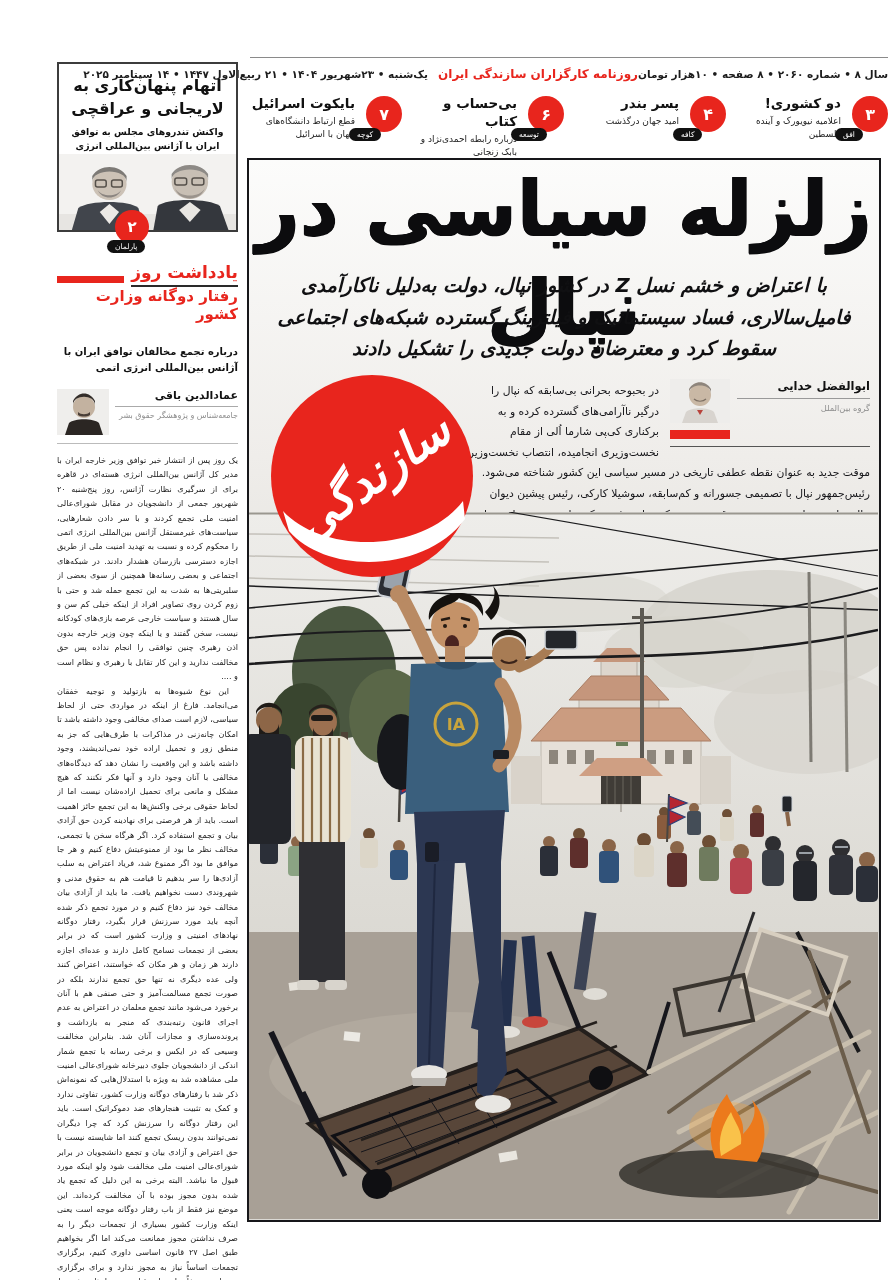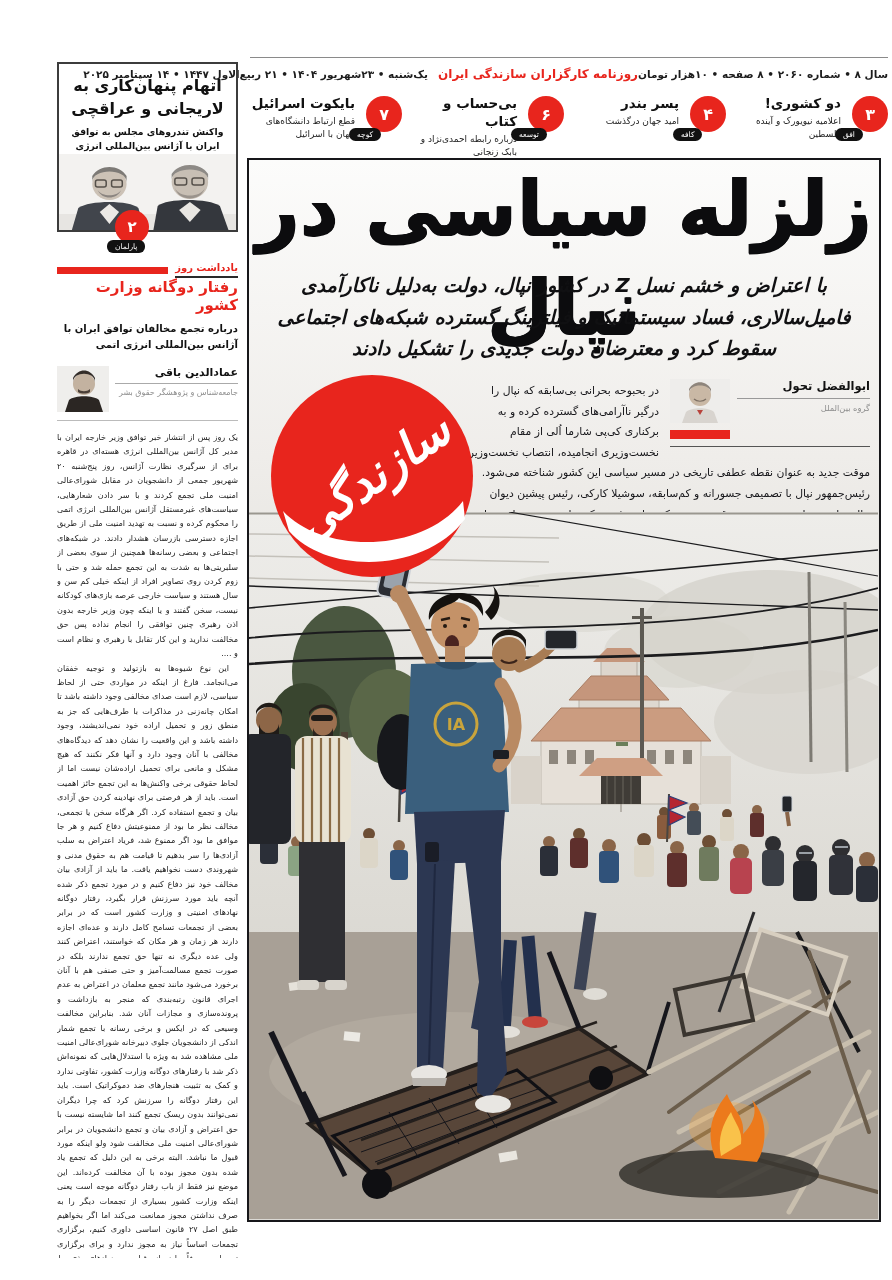--- a/index.html
+++ b/index.html
@@ -36,26 +36,26 @@
   .idx-title { font-size:13.5px; font-weight:bold; line-height:1.35; }
   .idx-sub { font-size:9px; color:#222; margin-top:3px; line-height:1.4; }
   
   .sidebar { position:absolute; left:57px; top:62px; width:181px; }
   .top-story { border:2px solid #3c3c3c; height:170px; position:relative; padding:10px 6px 0; }
   .ts-title { font-size:16px; font-weight:bold; text-align:center; line-height:1.45; }
   .ts-sub { font-size:9.3px; font-weight:bold; text-align:center; line-height:1.5; margin-top:5px; }
   .duo-photo { position:absolute; bottom:0; left:0; width:100%; height:76px; }
   .badge2 { position:absolute; bottom:-14px; left:56px; width:34px; height:34px; z-index:3; }
   .badge2 .num { width:34px; height:34px; font-size:15px; }
-  .badge2 .tab { left:-8px; bottom:-9px;border-radius:6px; }
+  .badge2 .tab { left:-8px; bottom:-9px; }
   .note-label-row { margin-top:30px; display:flex; direction:rtl; align-items:flex-end; gap:7px; }
-  .note-label { color:#e8251d; font-weight:bold; font-size:10px; border-bottom:2px solid #2a2a2a; padding-bottom:3px; }
+  .note-label { color:#e8251d; font-weight:bold; font-size:17px; border-bottom:2px solid #2a2a2a; padding-bottom:3px; }
   .note-redbar { flex:1; height:7px; background:#e8251d; margin-bottom:4px; }
   .note-title { color:#e8251d; font-weight:bold; font-size:15px; text-align:right; margin-top:0; }
-  .note-sub { font-size:10px; font-weight:bold; line-height:1.6; margin-top:7px; }
+  .note-sub { font-size:10px; font-weight:bold; line-height:1.6; margin-top:21px; }
   .author-row { margin-top:13px; display:flex; direction:rtl; gap:6px; align-items:flex-start;
                 border-bottom:1px solid #bbb; padding-bottom:8px; }
   .author-text { flex:1; }
   .author-name { font-weight:bold; font-size:11px; text-align:right; }
   .author-rule { border-bottom:1px solid #aaa; margin:4px 0 3px; }
   .author-role { font-size:8px; color:#8d8d8d; text-align:right; line-height:1.5; }
   .author-photo { width:52px; height:46px; flex:none; }
   .note-body { margin-top:9px; font-size:8.1px; line-height:1.78; text-align:justify; color:#1d1d1d;
                max-height:828px; overflow:hidden; }
   .note-body p + p { text-indent:9px; }
@@ -217,21 +217,21 @@
     <div class="subheads">
       <div>با اعتراض و خشم نسل Z در کشور نپال، دولت به‌دلیل ناکارآمدی</div>
       <div>فامیل‌سالاری، فساد سیستماتیک و فیلترینگ گسترده شبکه‌های اجتماعی</div>
       <div>سقوط کرد و معترضان دولت جدیدی را تشکیل دادند</div>
     </div>
 
     <div class="lead-wrap">
       <div class="byline">
         <div class="byline-inner">
           <div class="bl-text">
-            <div class="bl-name">ابوالفضل تحول</div>
+            <div class="bl-name">ابوالفضل خدایی</div>
             <div class="bl-rule"></div>
             <div class="bl-role">گروه بین‌الملل</div>
           </div>
           <div class="bl-photo">
             <svg width="60" height="44" viewBox="0 0 60 44">
               <rect width="60" height="44" fill="#eeedeb"></rect>
               <circle cx="30" cy="16" r="11" fill="#c9b8a5"></circle>
               <path d="M19,14 C19,4 41,4 41,14 L41,10 C36,1 24,1 19,10 Z" fill="#8e857c"></path>
               <path d="M24,20 C27,23 33,23 36,20" stroke="#7c6f63" stroke-width="1.2" fill="none"></path>
               <path d="M12,44 L16,33 C22,28 38,28 44,33 L48,44 Z" fill="#d8d4cf"></path>

